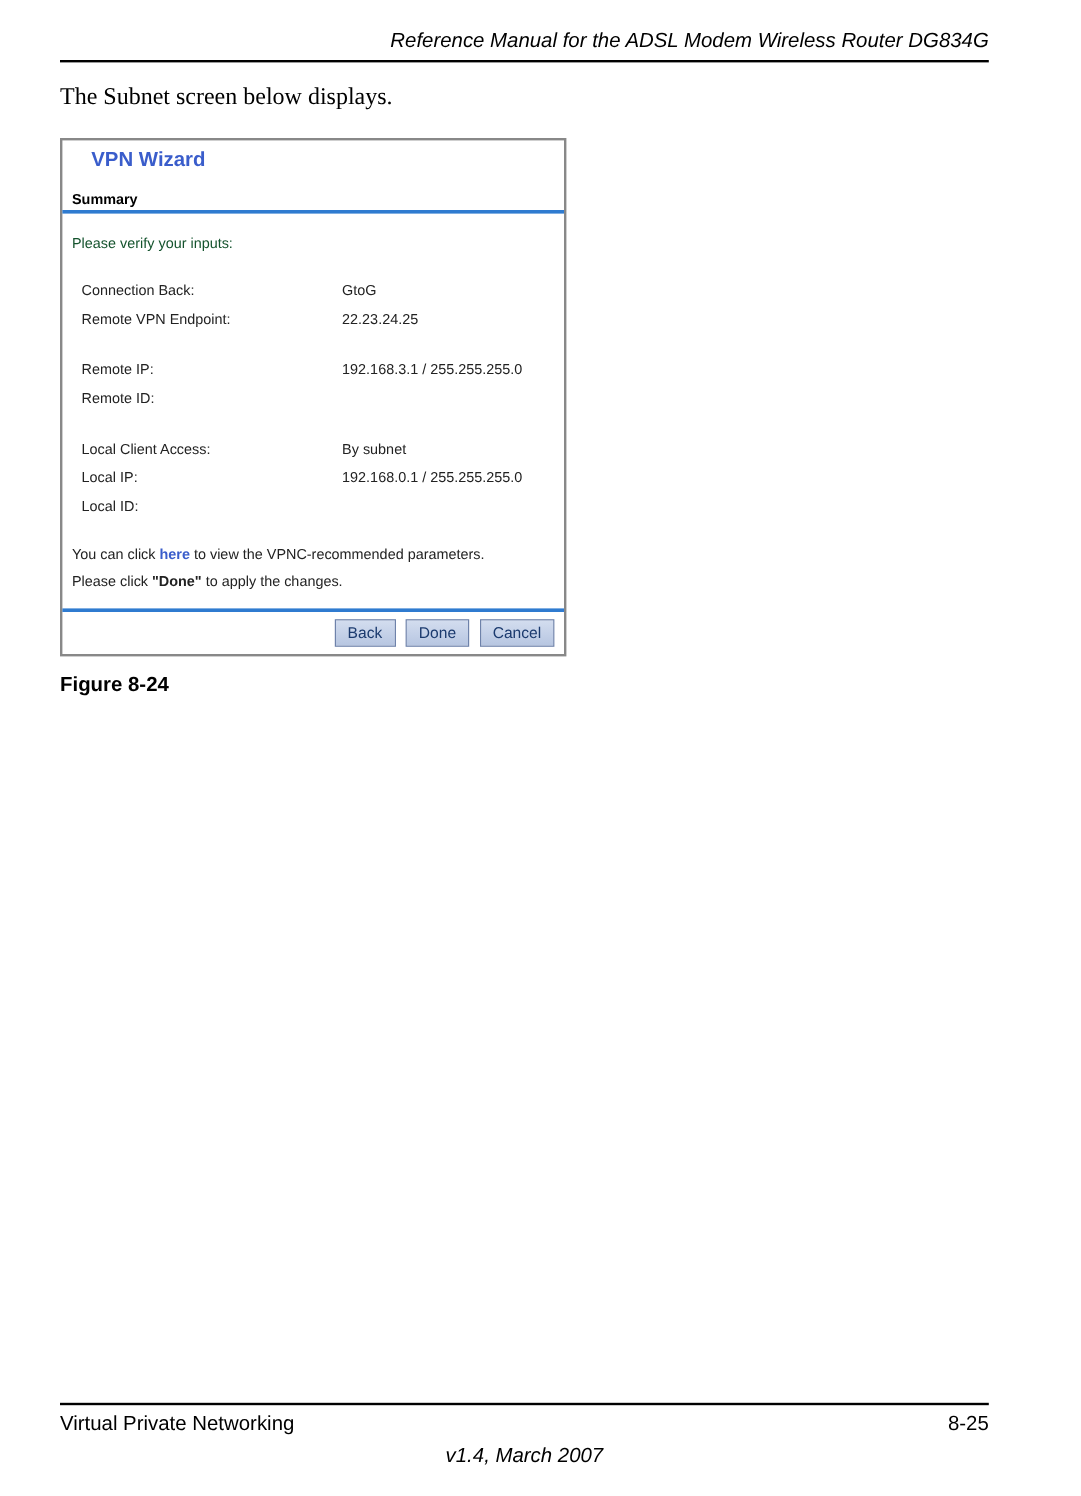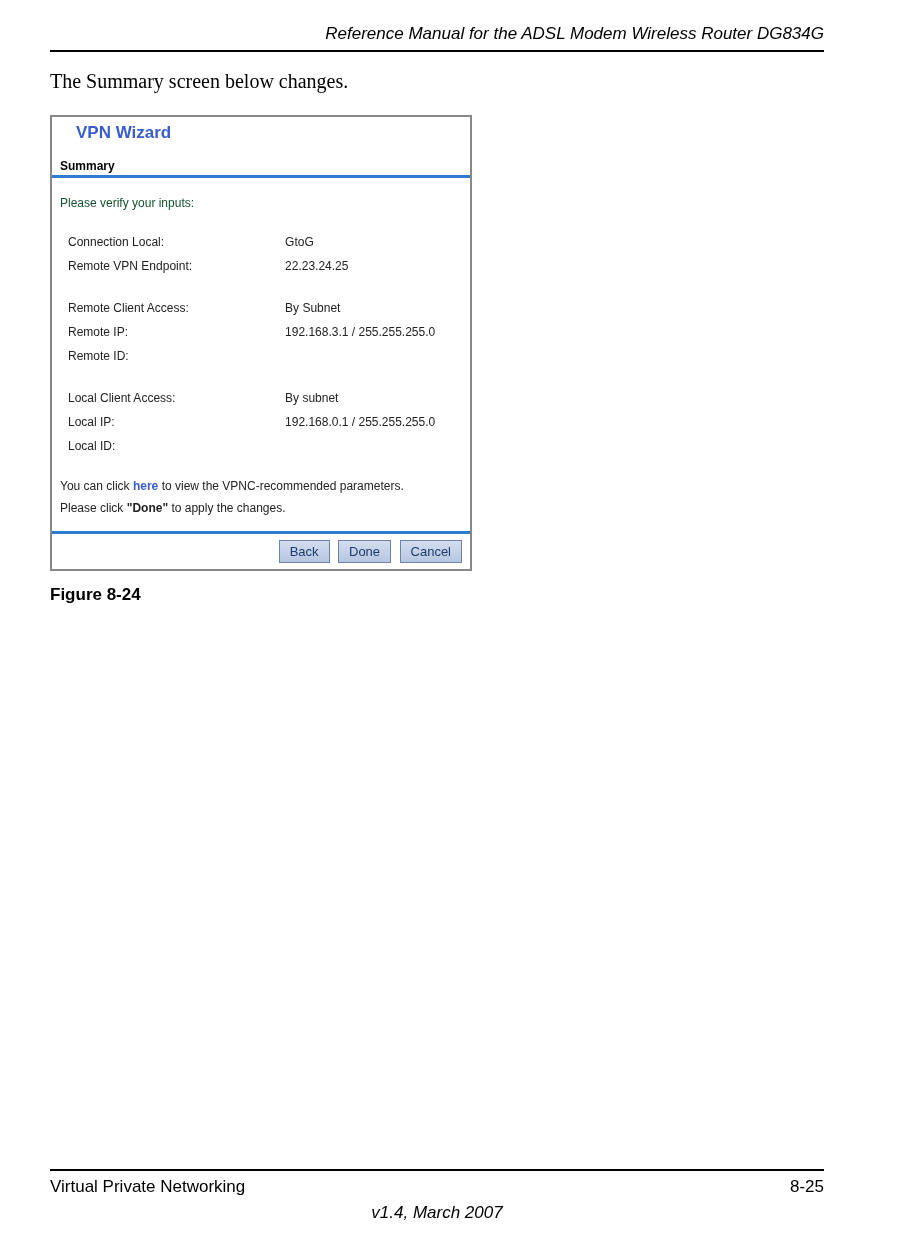--- a/index.html
+++ b/index.html
@@ -148,48 +148,44 @@
   }
 </style>
 </head>
 <body>
 
 <div class="page">
 
   <div class="running-head">Reference Manual for the ADSL Modem Wireless Router DG834G</div>
   <hr class="head-rule">
 
-  <div class="intro-text">The Summary screen below changes.</div>
+  <div class="intro-text">The Subnet screen below displays.</div>
 
   <div class="screenshot">
     <div class="wiz-title">VPN Wizard</div>
     <div class="sect-title">Summary</div>
     <div class="color-rule"></div>
 
     <div class="pad">
       <div class="verify">Please verify your inputs:</div>
 
       <table class="summary">
         <tbody>
             <tr>
-          <td class="lbl">Connection Local:</td>
+          <td class="lbl">Connection Back:</td>
           <td>GtoG</td>
         </tr>
         <tr>
           <td class="lbl">Remote VPN Endpoint:</td>
           <td>22.23.24.25</td>
         </tr>
         <tr class="grp-gap">
               <td></td>
               <td></td>
             </tr>
-        <tr>
-          <td class="lbl">Remote Client Access:</td>
-          <td>By Subnet</td>
-        </tr>
         <tr>
           <td class="lbl">Remote IP:</td>
           <td>192.168.3.1 / 255.255.255.0</td>
         </tr>
         <tr>
           <td class="lbl">Remote ID:</td>
           <td></td>
         </tr>
         <tr class="grp-gap">
               <td></td>

